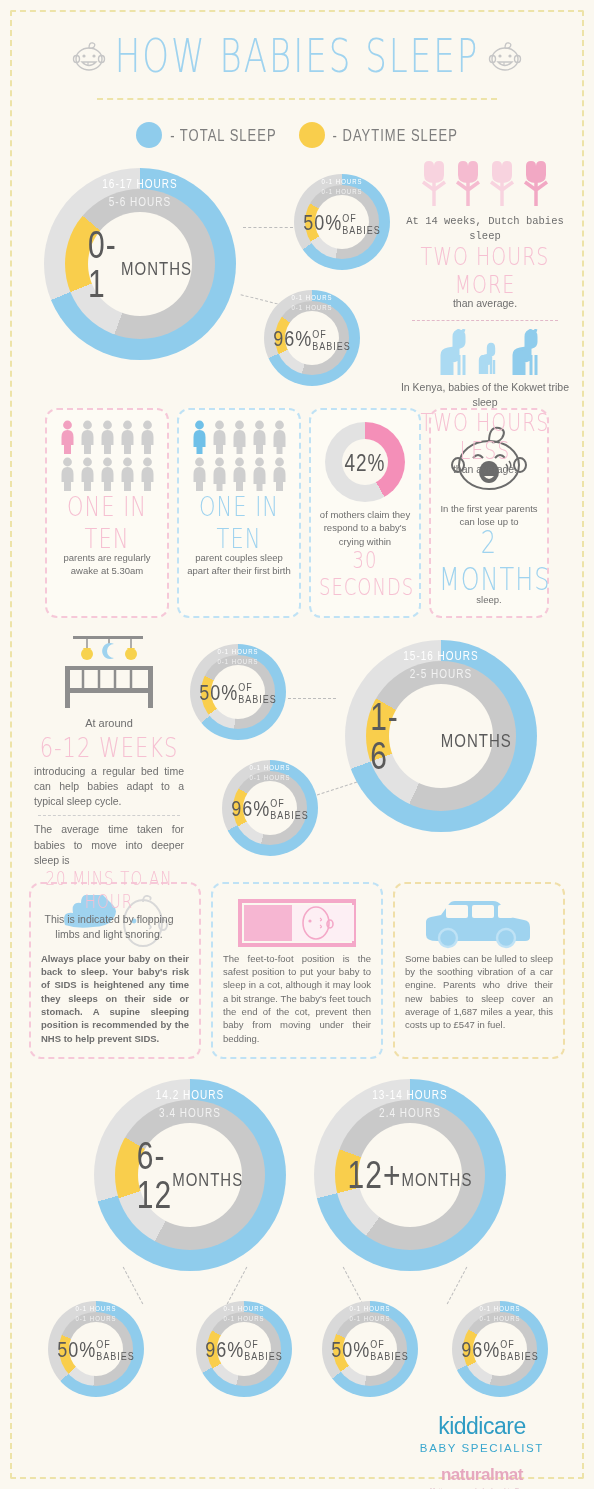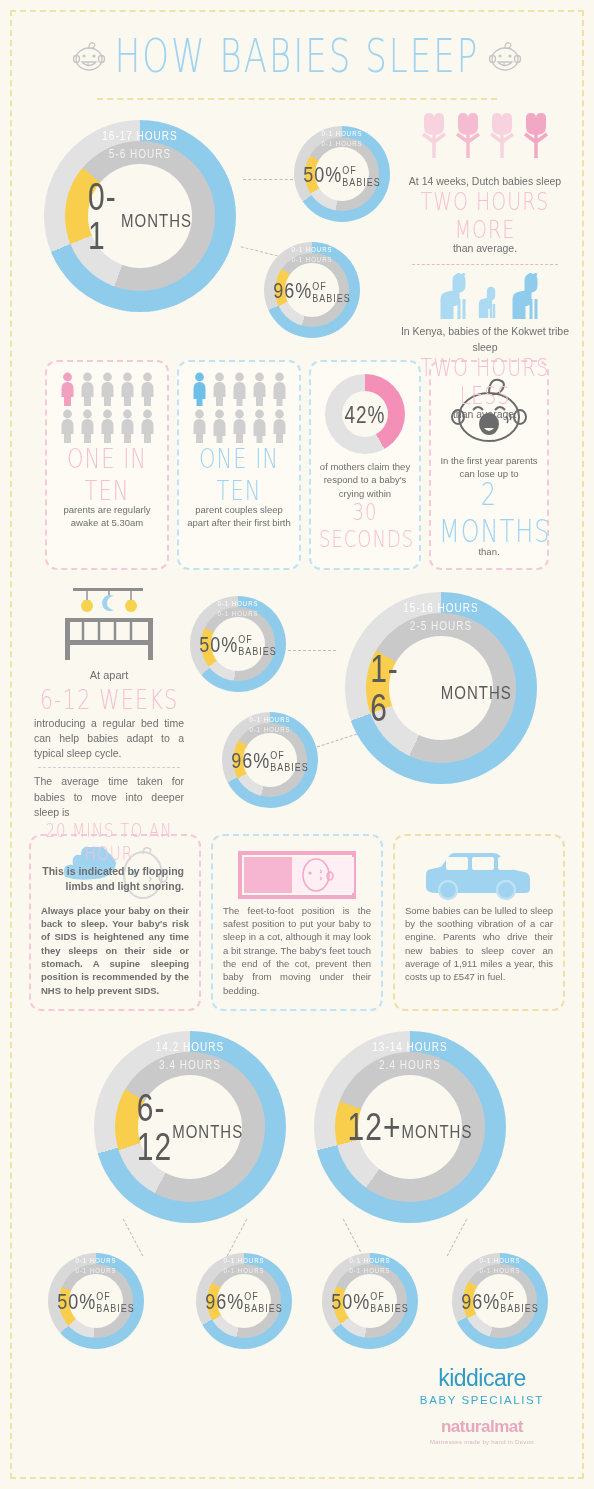--- a/index.html
+++ b/index.html
@@ -167,20 +167,30 @@
       <ellipse cx="32.5" cy="23" rx="3" ry="3.5" fill="none" stroke="#C6C6C6" stroke-width="1.4"></ellipse>
       <circle cx="15" cy="20" r="1.6" fill="#C6C6C6"></circle>
       <circle cx="25" cy="20" r="1.6" fill="#C6C6C6"></circle>
       <path d="M13 26 Q20 33 27 26 Z" fill="none" stroke="#C6C6C6" stroke-width="1.4"></path>
       <path d="M19 26 L19 30" stroke="#C6C6C6" stroke-width="1.2"></path>
       <path d="M20 12 q0 -6 4 -5 q3 1 1 4 q-2 2 -5 1" fill="none" stroke="#C6C6C6" stroke-width="1.3"></path>
     </svg>
   </div>
   <div class="title-rule"></div>
 
+  <div class="legend">
+    <div class="legend-item">
+      <span class="legend-dot blue"></span>
+      <span class="legend-label">- TOTAL SLEEP</span>
+    </div>
+    <div class="legend-item">
+      <span class="legend-dot yellow"></span>
+      <span class="legend-label">- DAYTIME SLEEP</span>
+    </div>
+  </div>
 
   <div class="sec1">
 
     <div class="donut" style="position:absolute; left:44px; top:8px; width:192px; height:192px;
                 background: conic-gradient(#8FCCEC 0deg 248deg, #E2E2E2 248deg 360deg);">
       <div class="ring-inner" style="width:150px; height:150px;
                   background: conic-gradient(#C9C9C9 0deg 200deg, #E2E2E2 200deg 248deg, #F9CE4C 248deg 310deg, #C9C9C9 310deg 360deg);"></div>
       <div class="hole" style="width:104px; height:104px;">
         <span class="donut-center-main">0-1</span>
         <span class="donut-center-sub">MONTHS</span>
@@ -228,21 +238,21 @@
           </svg>
         <svg width="32" height="48" viewBox="0 0 32 48">
             <path d="M6 6 q0 -5 5 -5 q5 0 5 5 q0 -5 5 -5 q5 0 5 5 v9 q0 8 -10 8 q-10 0 -10 -8 z" fill="#F8D3DF"></path>
             <path d="M16 22 L16 46 M16 30 L5 22 M16 30 L27 22" stroke="#F8D3DF" stroke-width="3.5" fill="none"></path>
           </svg>
         <svg width="32" height="48" viewBox="0 0 32 48">
             <path d="M6 6 q0 -5 5 -5 q5 0 5 5 q0 -5 5 -5 q5 0 5 5 v9 q0 8 -10 8 q-10 0 -10 -8 z" fill="#F2A8C4"></path>
             <path d="M16 22 L16 46 M16 30 L5 22 M16 30 L27 22" stroke="#F2A8C4" stroke-width="3.5" fill="none"></path>
           </svg>
       </div>
-      <div class="cap-text" style="margin-top:14px;">At 14 weeks, Dutch babies sleep</div>
+      <div class="cap-text" style="margin-top:6px;font-family:Liberation Mono, monospace;">At 14 weeks, Dutch babies sleep</div>
       <div class="big-pink">TWO HOURS MORE</div>
       <div class="cap-text">than average.</div>
       <div class="dashed-sep"></div>
       <div class="icon-row" style="gap:4px;">
         <svg width="38" height="46" viewBox="0 0 38 46">
             <path d="M12 46 L12 26 q0 -5 6 -6 l6 -1 L24 8 q0 -6 5 -6 q5 0 5 6 l0 5 q0 4 -4 5 l-2 1 l0 7 q0 6 -6 6 l0 14 M18 46 L18 32 M29 46 L29 26 M34 46 L34 26 M29 3 l-1 -3 M33 3 l1 -3" fill="#ABDAF2" stroke="#ABDAF2" stroke-width="3"></path>
           </svg>
         <svg width="26" height="32" viewBox="0 0 26 32" style="margin-bottom:1px;">
             <path d="M8 32 L8 18 q0 -4 4 -4 l4 -1 L16 6 q0 -4 3 -4 q3 0 3 4 l0 4 q0 3 -3 3 l0 5 q0 4 -4 4 l0 10 M12 32 L12 22 M19 32 L19 18 M22 32 L22 18" fill="#ABDAF2" stroke="#ABDAF2" stroke-width="2.4"></path>
           </svg>
@@ -378,47 +388,47 @@
         <ellipse cx="77" cy="45" rx="6" ry="7" fill="none" stroke="#6B6B6B" stroke-width="2"></ellipse>
         <path d="M30 38 q5 -6 10 0" fill="none" stroke="#6B6B6B" stroke-width="2"></path>
         <path d="M52 38 q5 -6 10 0" fill="none" stroke="#6B6B6B" stroke-width="2"></path>
         <ellipse cx="46" cy="52" rx="10" ry="11" fill="#6B6B6B"></ellipse>
         <path d="M41 56 q5 6 10 0" fill="#FBF8F0"></path>
         <path d="M63 44 q3 4 1 7 M66 41 q3 4 1 7" stroke="#6B6B6B" stroke-width="1.5" fill="none"></path>
         <path d="M46 22 q0 -16 10 -14 q8 2 3 10 q-4 5 -10 4" fill="none" stroke="#6B6B6B" stroke-width="2"></path>
       </svg>
       <div class="card-text center" style="margin-top:4px;">In the first year parents can lose up to</div>
       <div class="big-blue" style="font-size:24px;">2 MONTHS</div>
-      <div class="card-text center">than.</div>
+      <div class="card-text center">sleep.</div>
     </div>
   </div>
 
   <div class="sec3">
 
     <div class="crib-block">
       <svg width="124" height="78" viewBox="0 0 124 78">
         <rect x="26" y="4" width="70" height="3" fill="#8E8E8E"></rect>
         <path d="M40 7 L40 16 M62 7 L62 12 M84 7 L84 16" stroke="#8E8E8E" stroke-width="1.4"></path>
         <path d="M40 22 l4 -6 l-8 0 z M84 22 l4 -6 l-8 0 z" fill="#F7D24E"></path>
         <circle cx="40" cy="22" r="6" fill="#F7D24E"></circle>
         <circle cx="84" cy="22" r="6" fill="#F7D24E"></circle>
         <path d="M67 12 a8 8 0 1 0 0 14 a6 6 0 1 1 0 -14z" fill="#9FD3EF"></path>
         <rect x="18" y="34" width="88" height="4" fill="#8E8E8E"></rect>
         <rect x="18" y="36" width="5" height="40" fill="#8E8E8E"></rect>
         <rect x="101" y="36" width="5" height="40" fill="#8E8E8E"></rect>
         <rect x="18" y="56" width="88" height="5" fill="#8E8E8E"></rect>
         <path d="M36 38 L36 56 M52 38 L52 56 M68 38 L68 56 M84 38 L84 56" stroke="#8E8E8E" stroke-width="2.5"></path>
       </svg>
-      <div class="cap-text" style="margin-top:2px; font-size:11px;">At apart</div>
+      <div class="cap-text" style="margin-top:2px; font-size:11px;">At around</div>
       <div class="big-pink" style="font-size:21px;">6-12 WEEKS</div>
       <div class="cap-text" style="text-align:justify;">introducing a regular bed time can help babies adapt to a typical sleep cycle.</div>
       <div class="dashed-sep" style="border-color:#CFCFCF; margin:6px 4px;"></div>
       <div class="cap-text" style="text-align:justify;">The average time taken for babies to move into deeper sleep is</div>
       <div class="big-pink" style="font-size:15px;">20 MINS TO AN HOUR</div>
-      <div class="cap-text" style="text-align:right;font-weight:bold;">This is indicated by flopping limbs and light snoring.</div>
+      <div class="cap-text" style="text-align:center;">This is indicated by flopping limbs and light snoring.</div>
     </div>
 
     <div class="donut small-donut" style="position:absolute; left:190px; top:12px; width:96px; height:96px;
                 background: conic-gradient(#8FCCEC 0deg 230deg, #D9D9D9 230deg 360deg);">
       <div class="ring-inner" style="width:74px; height:74px;
                   background: conic-gradient(#C9C9C9 0deg 186deg, #E2E2E2 186deg 232deg, #F9CE4C 232deg 296deg, #C9C9C9 296deg 360deg);"></div>
       <div class="hole" style="width:54px; height:54px;">
         <span class="donut-center-main">50%</span>
         <span class="donut-center-sub">OF BABIES</span>
       </div>
@@ -489,21 +499,21 @@
       <div class="tip-icon">
         <svg width="130" height="58" viewBox="0 0 130 58">
           <path d="M12 44 L12 28 q0 -4 5 -5 l10 -2 l8 -11 q2 -3 6 -3 l38 0 q5 0 8 4 l9 12 l14 3 q6 1 6 7 l0 10 q0 4 -5 4 l-88 0 q-11 0 -11 -6z" fill="#9FD3EF"></path>
           <rect x="32" y="11" width="22" height="13" rx="2" fill="#FBF8F0"></rect>
           <rect x="58" y="11" width="22" height="13" rx="2" fill="#FBF8F0"></rect>
           <rect x="84" y="11" width="15" height="13" rx="2" fill="#FBF8F0"></rect>
           <circle cx="34" cy="44" r="9" fill="#9FD3EF" stroke="#BFE2F5" stroke-width="2.4"></circle>
           <circle cx="92" cy="44" r="9" fill="#9FD3EF" stroke="#BFE2F5" stroke-width="2.4"></circle>
         </svg>
       </div>
-      <div class="card-text">Some babies can be lulled to sleep by the soothing vibration of a car engine. Parents who drive their new babies to sleep cover an average of 1,911 miles a year, this costs up to £547 in fuel.</div>
+      <div class="card-text">Some babies can be lulled to sleep by the soothing vibration of a car engine. Parents who drive their new babies to sleep cover an average of 1,687 miles a year, this costs up to £547 in fuel.</div>
     </div>
   </div>
 
   <div class="sec5">
 
     <div class="donut" style="position:absolute; left:94px; top:6px; width:192px; height:192px;
                 background: conic-gradient(#8FCCEC 0deg 254deg, #E2E2E2 254deg 360deg);">
       <div class="ring-inner" style="width:150px; height:150px;
                   background: conic-gradient(#C9C9C9 0deg 208deg, #E2E2E2 208deg 252deg, #F9CE4C 252deg 300deg, #C9C9C9 300deg 360deg);"></div>
       <div class="hole" style="width:104px; height:104px;">

